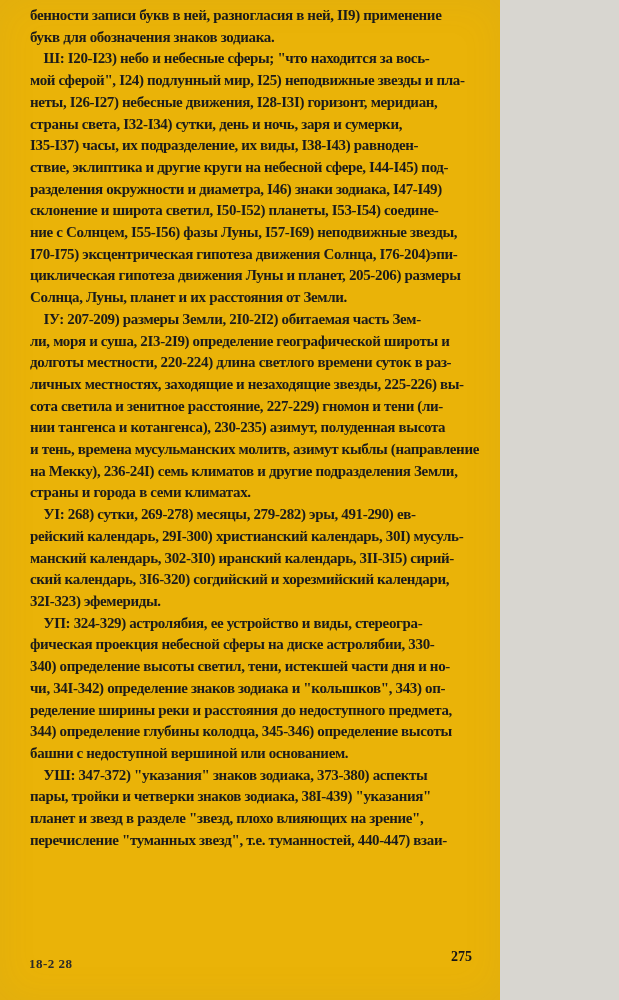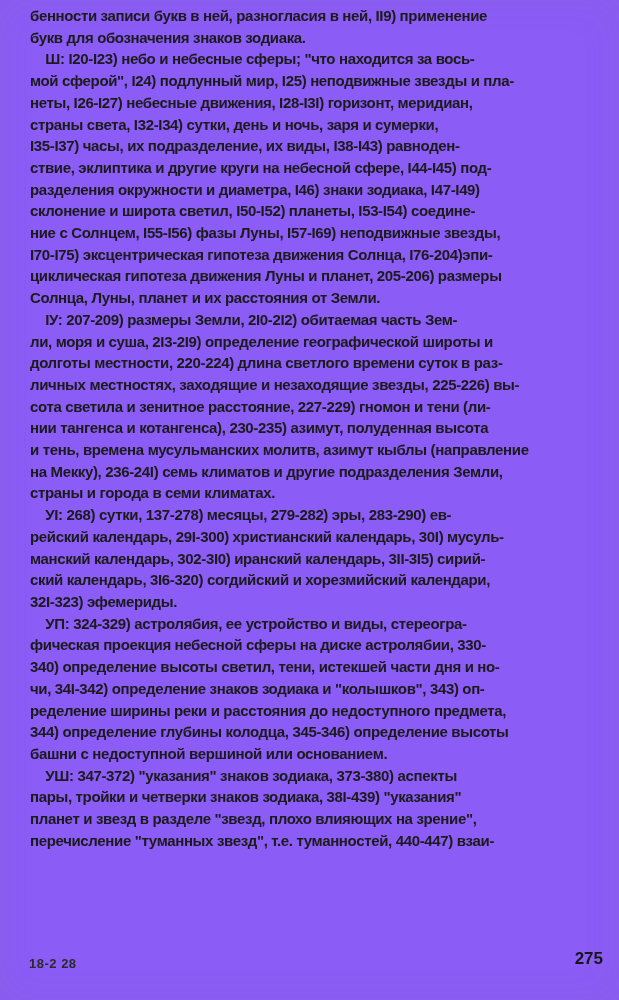--- a/index.html
+++ b/index.html
@@ -2,26 +2,26 @@
 <html><head>
 <meta charset="utf-8">
 <style>
   html, body {
     margin: 0;
     padding: 0;
     background: #d8d6d0;
   }
   .page {
     position: relative;
-    width: 619px;
+    width: 500px;
     height: 1000px;
-    background: #8b5cf6;
+    background: #eab308;
     overflow: hidden;
     box-shadow: inset 0 0 40px rgba(120,115,100,0.08);
-    font-family: Liberation Sans, sans-serif;
+    font-family: Liberation Serif, serif;
     color: #1b1b1b;
   }
   .body-text {
     position: absolute;
     top: 5px;
     left: 30px;
     right: 18px;
     font-size: 15px;
     font-weight: 700;
     line-height: 21.7px;
@@ -37,23 +37,23 @@
     left: 29px;
     top: 956px;
     font-size: 13px;
     font-weight: 700;
     letter-spacing: 0.5px;
     color: #2a2a2a;
     text-align: center;
   }
   .page-footer-number {
     position: absolute;
-    right: 16px;
+    right: 28px;
     top: 949px;
-    font-size: 17px;
+    font-size: 14px;
     font-weight: 700;
     color: #161616;
   }
 </style>
 </head>
 <body>
 
 <div class="page">
   <div class="body-text">
     <p>бенности записи букв в ней, разногласия в ней, II9) применение
@@ -72,21 +72,21 @@
 Солнца, Луны, планет и их расстояния от Земли.</p>
     <p>    IУ: 207-209) размеры Земли, 2I0-2I2) обитаемая часть Зем-
 ли, моря и суша, 2I3-2I9) определение географической широты и
 долготы местности, 220-224) длина светлого времени суток в раз-
 личных местностях, заходящие и незаходящие звезды, 225-226) вы-
 сота светила и зенитное расстояние, 227-229) гномон и тени (ли-
 нии тангенса и котангенса), 230-235) азимут, полуденная высота
 и тень, времена мусульманских молитв, азимут кыблы (направление
 на Мекку), 236-24I) семь климатов и другие подразделения Земли,
 страны и города в семи климатах.</p>
-    <p>    УI: 268) сутки, 137-278) месяцы, 279-282) эры, 283-290) ев-
+    <p>    УI: 268) сутки, 269-278) месяцы, 279-282) эры, 491-290) ев-
 рейский календарь, 29I-300) христианский календарь, 30I) мусуль-
 манский календарь, 302-3I0) иранский календарь, 3II-3I5) сирий-
 ский календарь, 3I6-320) согдийский и хорезмийский календари,
 32I-323) эфемериды.</p>
     <p>    УП: 324-329) астролябия, ее устройство и виды, стереогра-
 фическая проекция небесной сферы на диске астролябии, 330-
 340) определение высоты светил, тени, истекшей части дня и но-
 чи, 34I-342) определение знаков зодиака и "колышков", 343) оп-
 ределение ширины реки и расстояния до недоступного предмета,
 344) определение глубины колодца, 345-346) определение высоты

